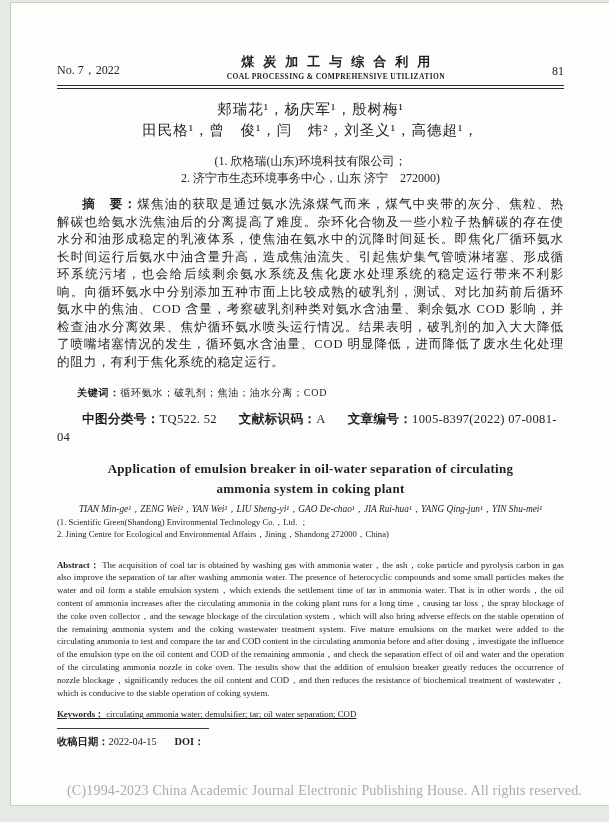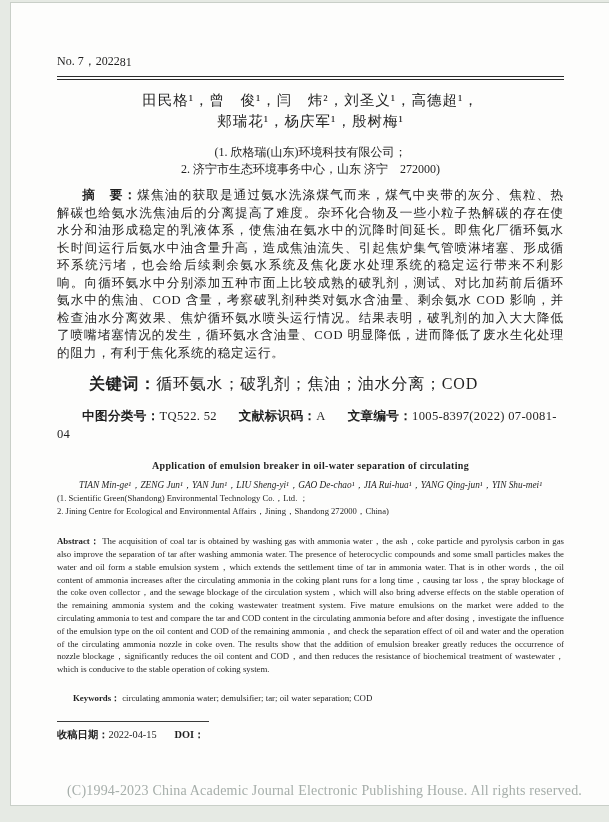--- a/index.html
+++ b/index.html
@@ -22,26 +22,26 @@
   .jzh{font-size:13px;font-weight:bold;letter-spacing:9px;text-indent:9px;}
   .jen{font-size:7.5px;font-weight:bold;letter-spacing:.4px;margin-top:1px;}
   .pagenum{font-size:12px;padding-bottom:2px;}
   .double-rule{margin-top:4px;height:2px;border-top:1.5px solid #2b2b2b;border-bottom:1px solid #2b2b2b;}
   
   .title-zh{margin:20px 0 0 0;text-align:center;font-size:22px;font-weight:bold;line-height:28px;letter-spacing:2px;}
   .authors-zh{margin-top:10px;text-align:center;font-size:14.5px;line-height:21px;letter-spacing:1px;}
   .affil-zh{margin-top:12px;text-align:center;font-size:12px;line-height:16.5px;}
   
   .abs-zh{margin-top:10px;font-size:12.6px;line-height:17.5px;text-align:justify;text-indent:2em;letter-spacing:.8px;}
-  .kw-zh{margin-top:1px;font-size:16px;line-height:17.5px;text-indent:2em;letter-spacing:.8px;}
+  .kw-zh{margin-top:1px;font-size:10px;line-height:17.5px;text-indent:2em;letter-spacing:.8px;}
   .meta-zh{margin-top:4px;font-size:12.6px;line-height:17.5px;text-indent:2em;letter-spacing:.3px;}
   .meta-zh .gap{display:inline-block;width:22px;}
   .b{font-weight:bold;}
   
-  .title-en{margin:12px 0 0 0;text-align:center;font-size:10px;font-weight:bold;line-height:20.5px;letter-spacing:.3px;}
+  .title-en{margin:12px 0 0 0;text-align:center;font-size:13px;font-weight:bold;line-height:20.5px;letter-spacing:.3px;}
   .authors-en{margin-top:3px;text-align:center;font-size:9.3px;font-style:italic;line-height:13px;}
   .affil-en{text-align:left;font-size:8.6px;line-height:12.5px;}
   .abs-en{margin-top:18px;font-size:8.8px;line-height:12.8px;text-align:justify;}
   .kw-en{font-size:8.8px;line-height:12.8px;}
   
   .foot-divider{margin-top:7px;width:152px;border-top:1.2px solid #3a3a3a;}
   .footnotes{margin-top:5px;font-size:10.3px;line-height:15.5px;}
   .fn-row{display:flex;}
   .fn-label{font-weight:bold;white-space:nowrap;}
   .fn-gap{display:inline-block;width:18px;}
@@ -53,55 +53,60 @@
   .watermark .url{margin-left:28px;}
 </style>
 </head>
 <body>
 
 <div class="page">
   <div class="content">
 
     <div class="jheader">
       <span class="issue">No. 7，2022</span>
+      <div class="journal">
+        <div class="jzh">煤炭加工与综合利用</div>
+        <div class="jen">COAL PROCESSING &amp; COMPREHENSIVE UTILIZATION</div>
+      </div>
       <span class="pagenum">81</span>
     </div>
     <div class="double-rule"></div>
 
 
     <div class="authors-zh">
+      <div>郏瑞花¹，杨庆军¹，殷树梅¹</div>
       <div>田民格¹，曾　俊¹，闫　炜²，刘圣义¹，高德超¹，</div>
-      <div>郏瑞花¹，杨庆军¹，殷树梅¹</div>
     </div>
 
     <div class="affil-zh">
       <div>(1. 欣格瑞(山东)环境科技有限公司；</div>
       <div>2. 济宁市生态环境事务中心，山东 济宁　272000)</div>
     </div>
 
     <p class="abs-zh"><span class="b">摘　要：</span><span>煤焦油的获取是通过氨水洗涤煤气而来，煤气中夹带的灰分、焦粒、热解碳也给氨水洗焦油后的分离提高了难度。杂环化合物及一些小粒子热解碳的存在使水分和油形成稳定的乳液体系，使焦油在氨水中的沉降时间延长。即焦化厂循环氨水长时间运行后氨水中油含量升高，造成焦油流失、引起焦炉集气管喷淋堵塞、形成循环系统污堵，也会给后续剩余氨水系统及焦化废水处理系统的稳定运行带来不利影响。向循环氨水中分别添加五种市面上比较成熟的破乳剂，测试、对比加药前后循环氨水中的焦油、COD 含量，考察破乳剂种类对氨水含油量、剩余氨水 COD 影响，并检查油水分离效果、焦炉循环氨水喷头运行情况。结果表明，破乳剂的加入大大降低了喷嘴堵塞情况的发生，循环氨水含油量、COD 明显降低，进而降低了废水生化处理的阻力，有利于焦化系统的稳定运行。</span></p>
 
     <p class="kw-zh"><span class="b">关键词：</span><span>循环氨水；破乳剂；焦油；油水分离；COD</span></p>
 
     <p class="meta-zh"><span class="b">中图分类号：</span><span>TQ522. 52</span><span class="gap"></span><span class="b">文献标识码：</span><span>A</span><span class="gap"></span><span class="b">文章编号：</span><span>1005-8397(2022) 07-0081-04</span></p>
 
     <h2 class="title-en">
       <div>Application of emulsion breaker in oil-water separation of circulating</div>
+      <div>ammonia system in coking plant</div>
     </h2>
 
-    <div class="authors-en">TIAN Min-ge¹，ZENG Jun¹，YAN Jun¹，LIU Sheng-yi¹，GAO De-chao¹，JIA Rui-hua¹，YANG Qing-jun¹，YIN Shu-mei¹</div>
+    <div class="authors-en">TIAN Min-ge¹，ZENG Wei²，YAN Wei²，LIU Sheng-yi¹，GAO De-chao¹，JIA Rui-hua¹，YANG Qing-jun¹，YIN Shu-mei¹</div>
 
     <div class="affil-en">
       <div>(1. Scientific Green(Shandong) Environmental Technology Co.，Ltd. ；</div>
       <div>2. Jining Centre for Ecological and Environmental Affairs，Jining，Shandong 272000，China)</div>
     </div>
 
     <p class="abs-en"><span class="b">Abstract：</span> <span>The acquisition of coal tar is obtained by washing gas with ammonia water，the ash，coke particle and pyrolysis carbon in gas also improve the separation of tar after washing ammonia water. The presence of heterocyclic compounds and some small particles makes the water and oil form a stable emulsion system，which extends the settlement time of tar in ammonia water. That is in other words，the oil content of ammonia increases after the circulating ammonia in the coking plant runs for a long time，causing tar loss，the spray blockage of the coke oven collector，and the sewage blockage of the circulation system，which will also bring adverse effects on the stable operation of the remaining ammonia system and the coking wastewater treatment system. Five mature emulsions on the market were added to the circulating ammonia to test and compare the tar and COD content in the circulating ammonia before and after dosing，investigate the influence of the emulsion type on the oil content and COD of the remaining ammonia，and check the separation effect of oil and water and the operation of the circulating ammonia nozzle in coke oven. The results show that the addition of emulsion breaker greatly reduces the occurrence of nozzle blockage，significantly reduces the oil content and COD，and then reduces the resistance of biochemical treatment of wastewater，which is conducive to the stable operation of coking system.</span></p>
 
-    <p class="kw-en" style="margin:16px;"><span class="b">Keywords：</span> <span>circulating ammonia water; demulsifier; tar; oil water separation; COD</span></p>
+    <p class="kw-en" style="margin:0;text-decoration:underline;"><span class="b">Keywords：</span> <span>circulating ammonia water; demulsifier; tar; oil water separation; COD</span></p>
 
     <div class="foot-divider"></div>
 
     <div class="footnotes">
       <div class="fn-row">
         <span class="fn-label">收稿日期：</span>
         <span>2022-04-15</span>
         <span class="fn-gap"></span>
         <span class="fn-label">DOI：</span>
       </div>

